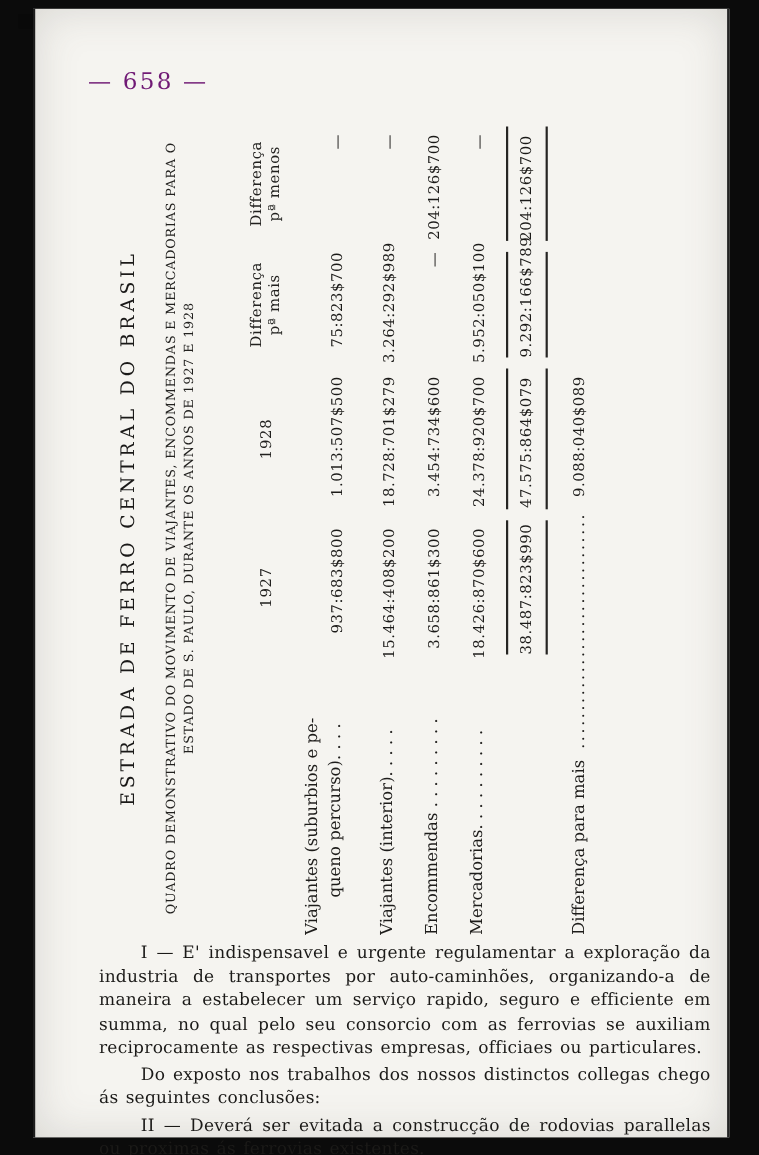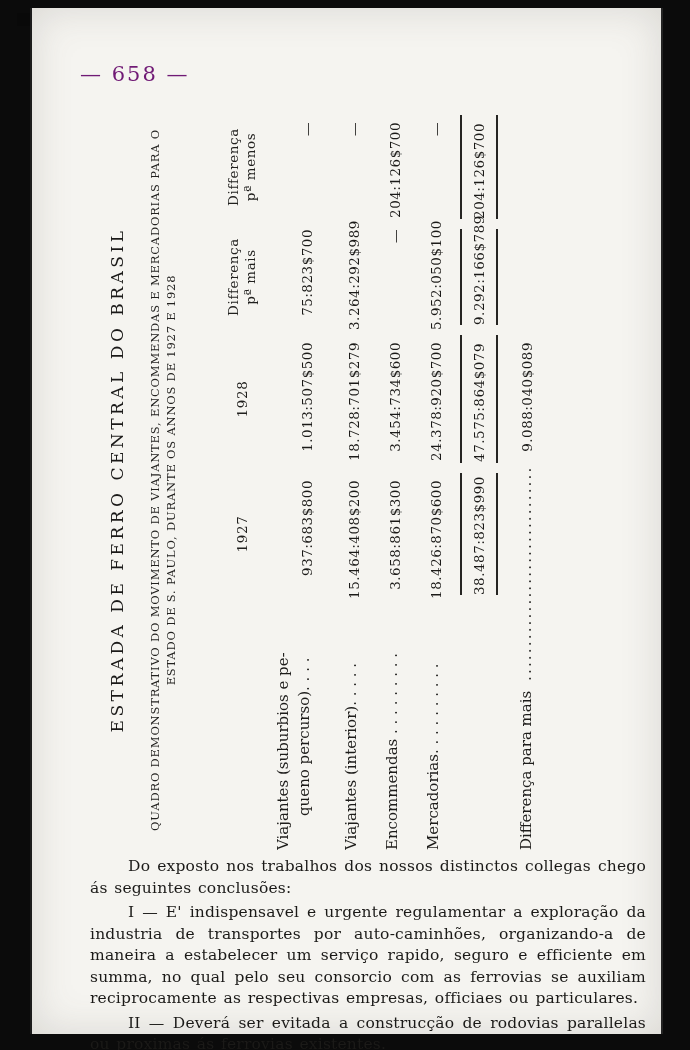--- a/index.html
+++ b/index.html
@@ -182,20 +182,20 @@
         <span class="leader">....................................</span>
       </div>
       <div class="val">9.088:040$089</div>
       <div></div>
       <div></div>
     </div>
 
   </div>
 
   <div class="bodytext">
+    <p>I — E' indispensavel e urgente regulamentar a exploração da industria de transportes por auto-caminhões, organizando-a de maneira a estabelecer um serviço rapido, seguro e efficiente em summa, no qual pelo seu consorcio com as ferrovias se auxiliam reciprocamente as respectivas empresas, officiaes ou particulares.</p>
     <p>Do exposto nos trabalhos dos nossos distinctos collegas chego ás seguintes conclusões:</p>
-    <p>I — E' indispensavel e urgente regulamentar a exploração da industria de transportes por auto-caminhões, organizando-a de maneira a estabelecer um serviço rapido, seguro e efficiente em summa, no qual pelo seu consorcio com as ferrovias se auxiliam reciprocamente as respectivas empresas, officiaes ou particulares.</p>
     <p>II — Deverá ser evitada a construcção de rodovias parallelas ou proximas ás ferrovias existentes.</p>
   </div>
 
 </div>
 
 <div class="corner-mark"></div>
 
 </body></html>

